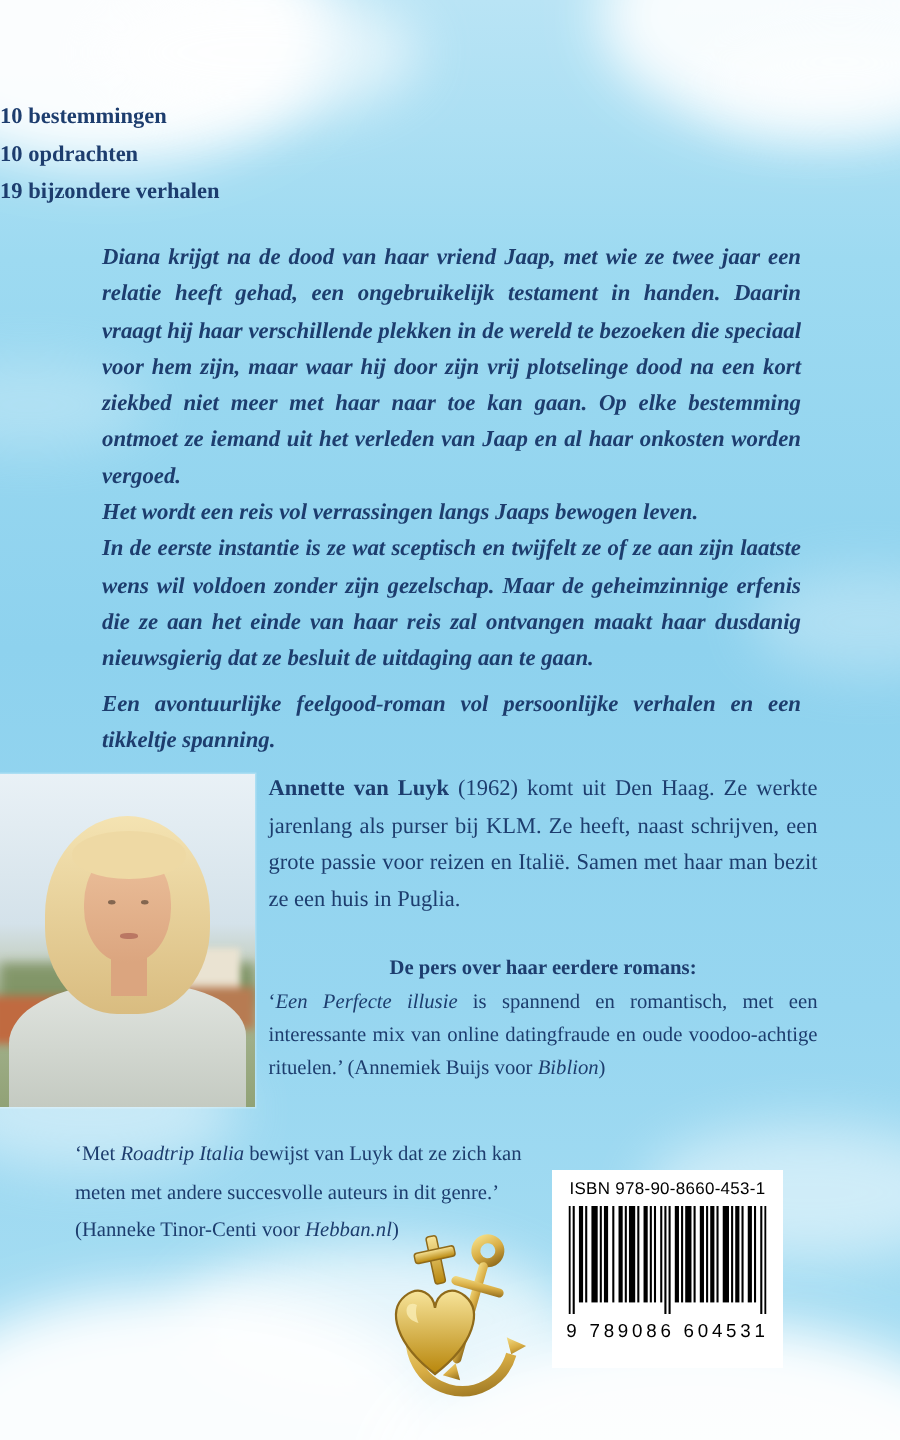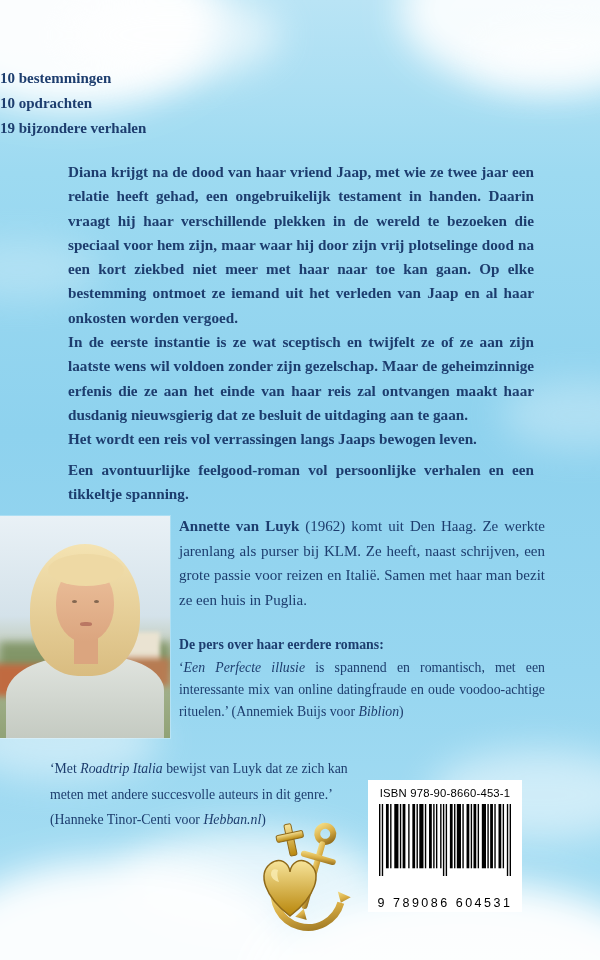--- a/index.html
+++ b/index.html
@@ -7,39 +7,39 @@
     position:relative;width:600px;height:960px;overflow:hidden;
     font-family:"Liberation Serif", serif;
     background:linear-gradient(180deg,#b9e4f5 0%,#9ddaf1 18%,#8ed2ee 45%,#97d6f0 70%,#aadff3 100%);
   }
   .cloud{position:absolute;background:#ffffff;border-radius:50%;filter:blur(18px);z-index:0;}
   .content{position:absolute;inset:0;z-index:1;}
   .tagline{position:absolute;left:0;top:66px;width:600px;
     font-weight:700;font-size:15px;line-height:25px;color:#1d3d6e;}
   .synopsis{position:absolute;left:68px;top:160px;width:466px;color:#1d3d6e;
     font-weight:700;font-size:15.2px;line-height:24.3px;text-align:justify;}
-  .synopsis p{margin:0;}
+  .synopsis p{margin:0;font-style:italic;}
   .synopsis p.gap{margin-top:6px;}
   .author-photo{position:absolute;left:0;top:516px;width:170px;height:222px;overflow:hidden;
     box-shadow:0 0 0 1px rgba(255,255,255,.25);}
   .ph{position:absolute;}
   .author-text{position:absolute;left:179px;top:514px;width:366px;color:#1d3d6e;}
   .bio{margin:0;font-size:15px;line-height:24.5px;text-align:justify;}
   .bio strong{font-weight:700;}
-  .press-heading{margin:25px 0 4px 0;font-weight:700;font-size:13.8px;}
+  .press-heading{margin:25px 0 4px 0;font-weight:700;font-size:13.8px;text-align:center;}
   .press-quote{margin:0;font-size:13.8px;line-height:22px;text-align:justify;}
   .review{position:absolute;left:50px;top:756px;width:308px;
     font-size:13.8px;line-height:25.5px;color:#1d3d6e;}
   .review .attrib{display:block;}
   .barcode-box{position:absolute;left:368px;top:780px;width:154px;height:132px;background:#ffffff;
     display:flex;flex-direction:column;align-items:center;padding-top:7px;box-sizing:border-box;}
   .isbn-label{font-family:"Liberation Sans",sans-serif;font-size:11.3px;color:#000;letter-spacing:.2px;}
   .bars{margin-top:5px;width:132px;height:72px;}
   .barcode-digits{font-family:"Liberation Sans",sans-serif;font-size:12.5px;color:#000;
-    letter-spacing:2.5px;margin-top:20px;}
+    letter-spacing:2.5px;margin-top:4px;}
   .logo{position:absolute;left:250px;top:816px;width:118px;height:126px;}
   .italic{font-style:italic;}
 </style>
 </head>
 <body>
 
 <div class="cover">
 
   <div class="cloud" style="left:-80px;top:-60px;width:300px;height:170px;opacity:.95;"></div>
   <div class="cloud" style="left:60px;top:-10px;width:220px;height:90px;opacity:.6;"></div>
@@ -56,22 +56,22 @@
   <div class="content">
 
     <div class="tagline">
       <span style="display:block">10 bestemmingen</span>
       <span style="display:block">10 opdrachten</span>
       <span style="display:block">19 bijzondere verhalen</span>
     </div>
 
     <div class="synopsis">
       <p>Diana krijgt na de dood van haar vriend Jaap, met wie ze twee jaar een relatie heeft gehad, een ongebruikelijk testament in handen. Daarin vraagt hij haar verschillende plekken in de wereld te bezoeken die speciaal voor hem zijn, maar waar hij door zijn vrij plotselinge dood na een kort ziekbed niet meer met haar naar toe kan gaan. Op elke bestemming ontmoet ze iemand uit het verleden van Jaap en al haar onkosten worden vergoed.</p>
+      <p>Het wordt een reis vol verrassingen langs Jaaps bewogen leven.</p>
       <p>In de eerste instantie is ze wat sceptisch en twijfelt ze of ze aan zijn laatste wens wil voldoen zonder zijn gezelschap. Maar de geheimzinnige erfenis die ze aan het einde van haar reis zal ontvangen maakt haar dusdanig nieuwsgierig dat ze besluit de uitdaging aan te gaan.</p>
-      <p>Het wordt een reis vol verrassingen langs Jaaps bewogen leven.</p>
       <p class="gap">Een avontuurlijke feelgood-roman vol persoonlijke verhalen en een tikkeltje spanning.</p>
     </div>
 
     <div class="author-photo">
       <div class="ph" style="inset:0;background:linear-gradient(180deg,#e9f1f6 0%,#d4e2ea 45%,#c7d2c8 55%,#a9b795 66%,#91a276 100%);"></div>
       <div class="ph" style="left:0;top:126px;width:170px;height:30px;background:#7a8f5e;filter:blur(4px);opacity:.85;"></div>
       <div class="ph" style="left:96px;top:116px;width:64px;height:32px;background:#eae3d2;filter:blur(2px);"></div>
       <div class="ph" style="left:-6px;top:148px;width:66px;height:32px;background:#c06a40;filter:blur(3px);"></div>
       <div class="ph" style="left:88px;top:142px;width:82px;height:28px;background:#b77b52;filter:blur(3px);"></div>
       <div class="ph" style="left:6px;top:140px;width:158px;height:86px;background:linear-gradient(180deg,#e0e4df,#c3c9c0);border-radius:46% 40% 0 0;"></div>

